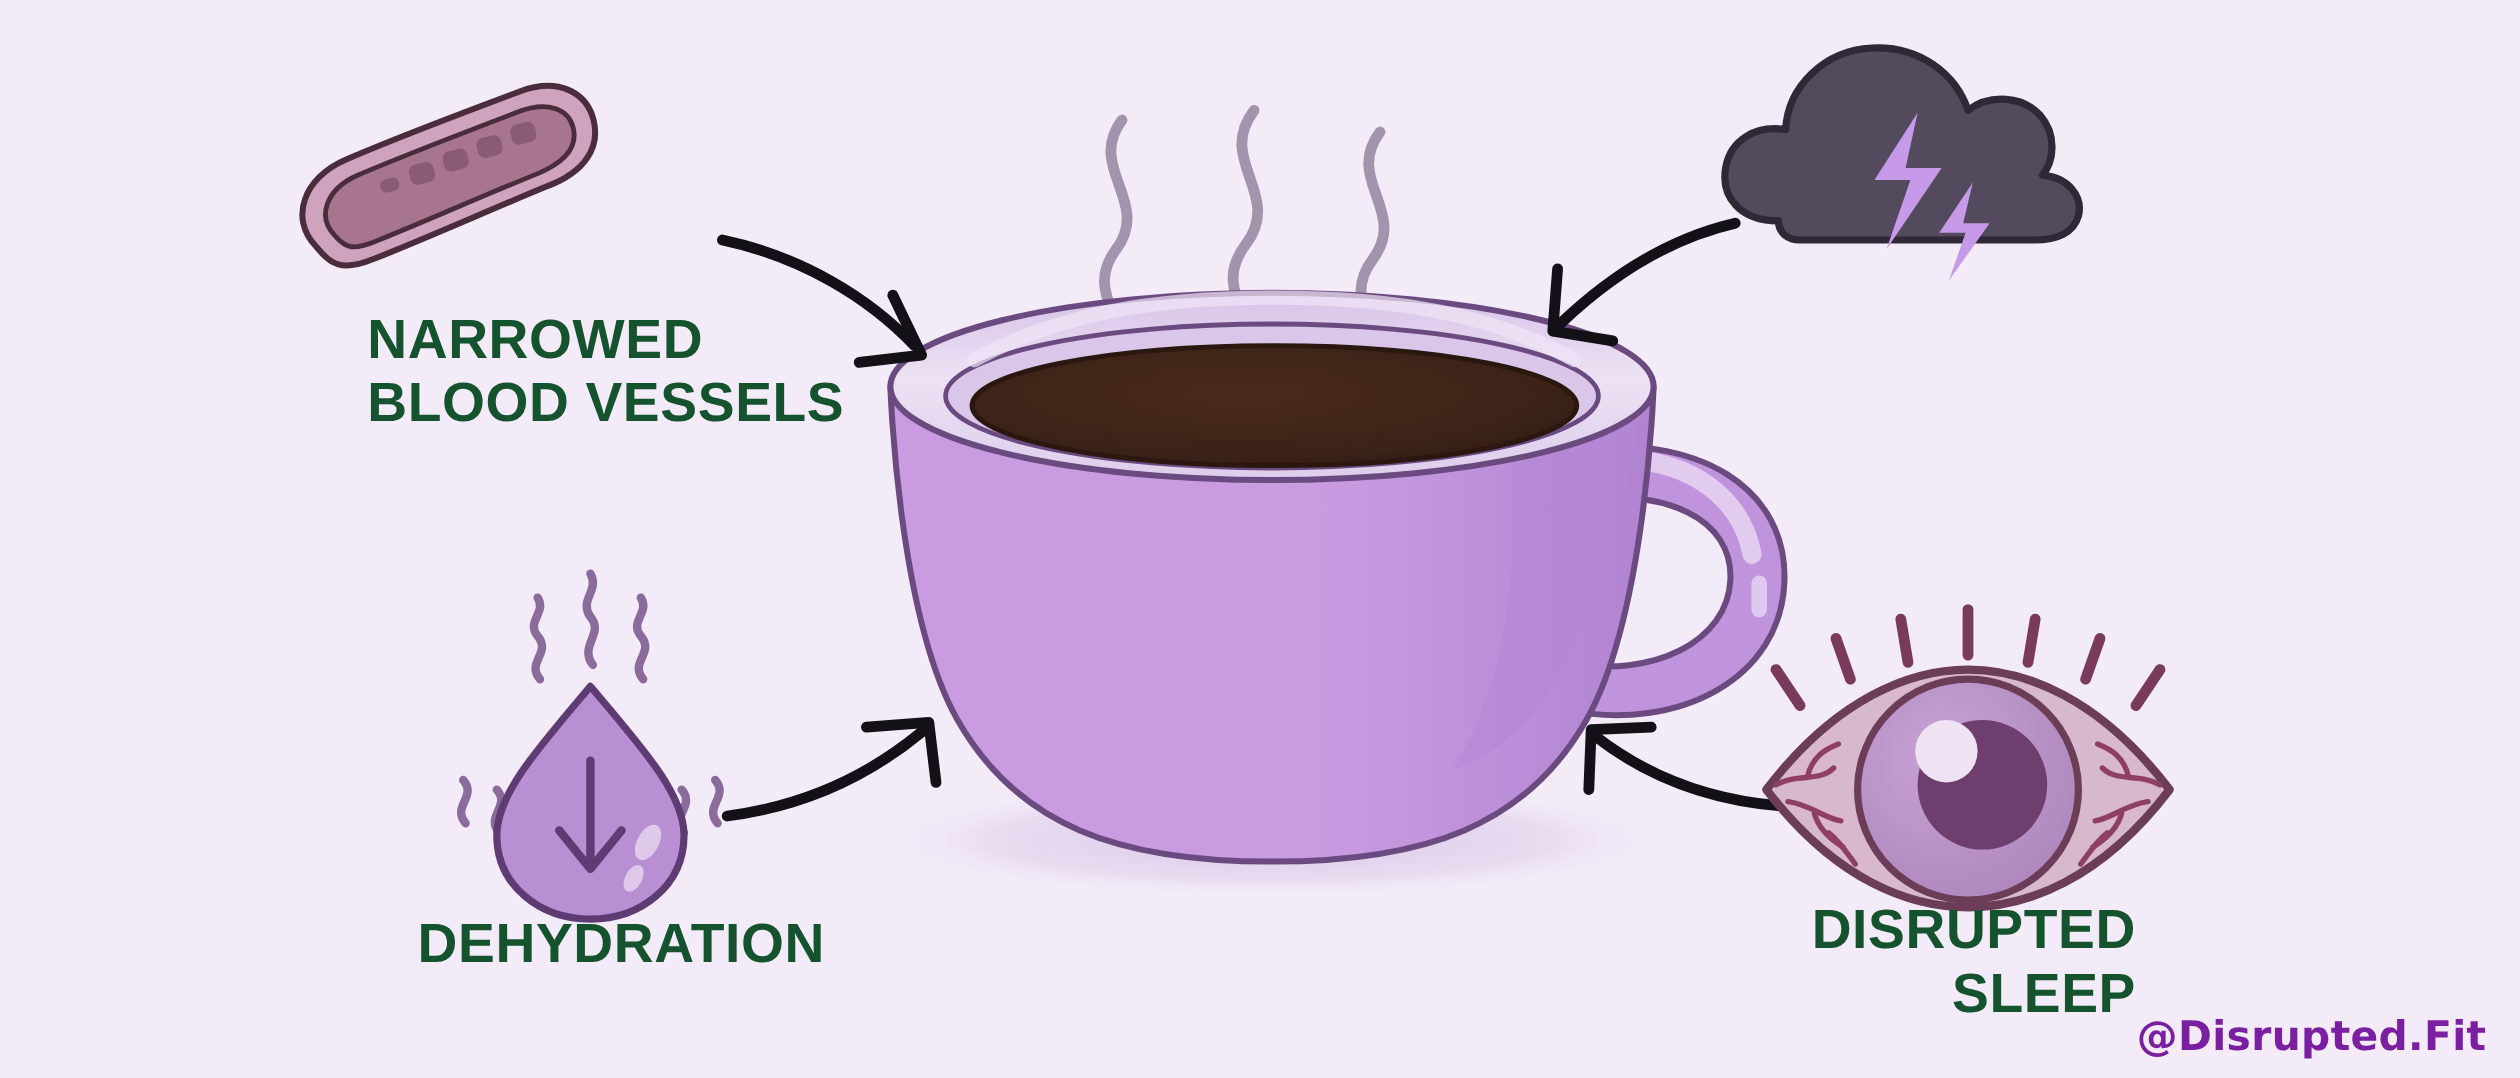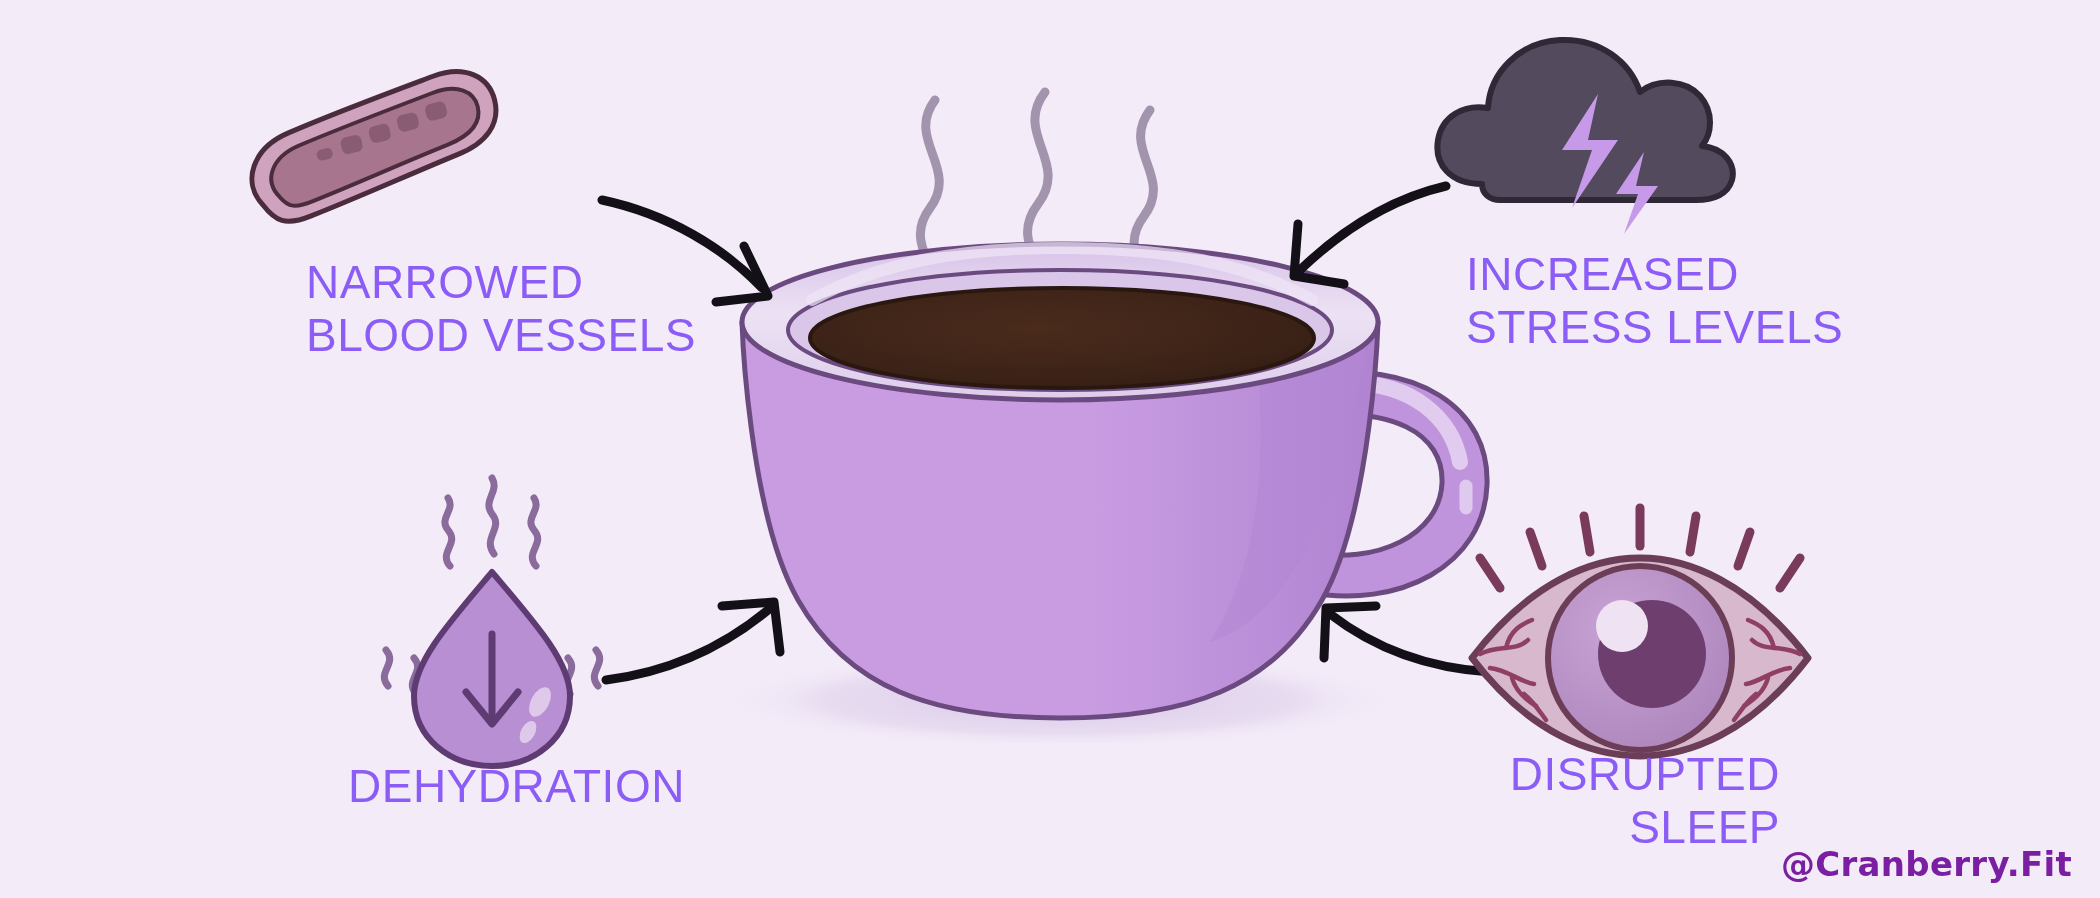--- a/index.html
+++ b/index.html
@@ -7,24 +7,24 @@
     width:2100px;height:898px;
     background:#f3ebf8;
     font-family:"Liberation Sans", sans-serif;
     overflow:hidden;
   }
   #stage{position:relative;width:2100px;height:898px;}
   #art{position:absolute;inset:0;}
 
   .label{
     position:absolute;
-    color:#8b5cf6;
+    color:#14532d;
     font-family:"Liberation Sans", sans-serif;
     font-size:46px;
-    font-weight:400;
+    font-weight:700;
     letter-spacing:.5px;
     line-height:1.16;
     white-space:pre-line;
     text-transform:uppercase;
   }
   #lbl-vessels{left:306px;top:256px;text-align:left;}
   #lbl-stress{left:1466px;top:248px;text-align:left;}
   #lbl-dehydration{left:348px;top:760px;text-align:center;}
   #lbl-sleep{left:1500px;top:748px;text-align:right;width:280px;}
 
@@ -249,23 +249,21 @@
       <circle cx="12" cy="4" r="54" fill="#6e3f6e"></circle>
 
       <circle cx="-18" cy="-24" r="26" fill="#efe2f2"></circle>
     </g>
 
   </svg>
 
   <div class="label" id="lbl-vessels">Narrowed
 blood vessels</div>
 
-  <div class="label" id="lbl-stress">Increased
-stress levels</div>
 
   <div class="label" id="lbl-dehydration">Dehydration</div>
 
   <div class="label" id="lbl-sleep">Disrupted
 sleep</div>
 
-  <div id="watermark">@Cranberry.Fit</div>
+  <div id="watermark">@Disrupted.Fit</div>
 
 </div>
 
 </body></html>

